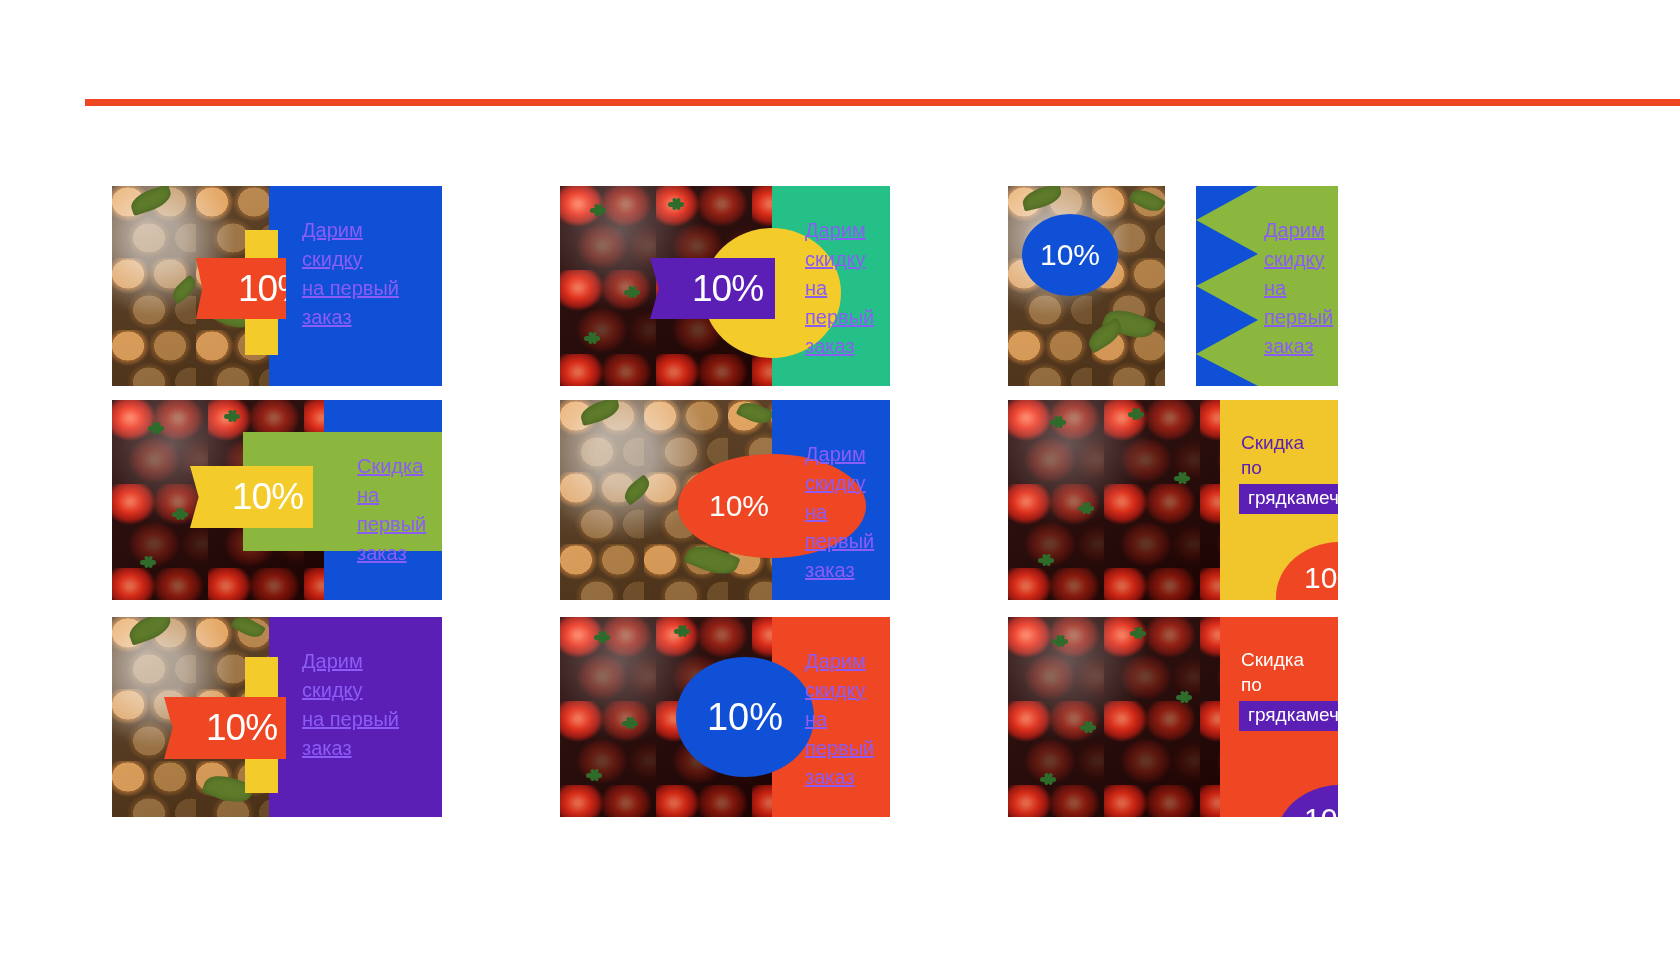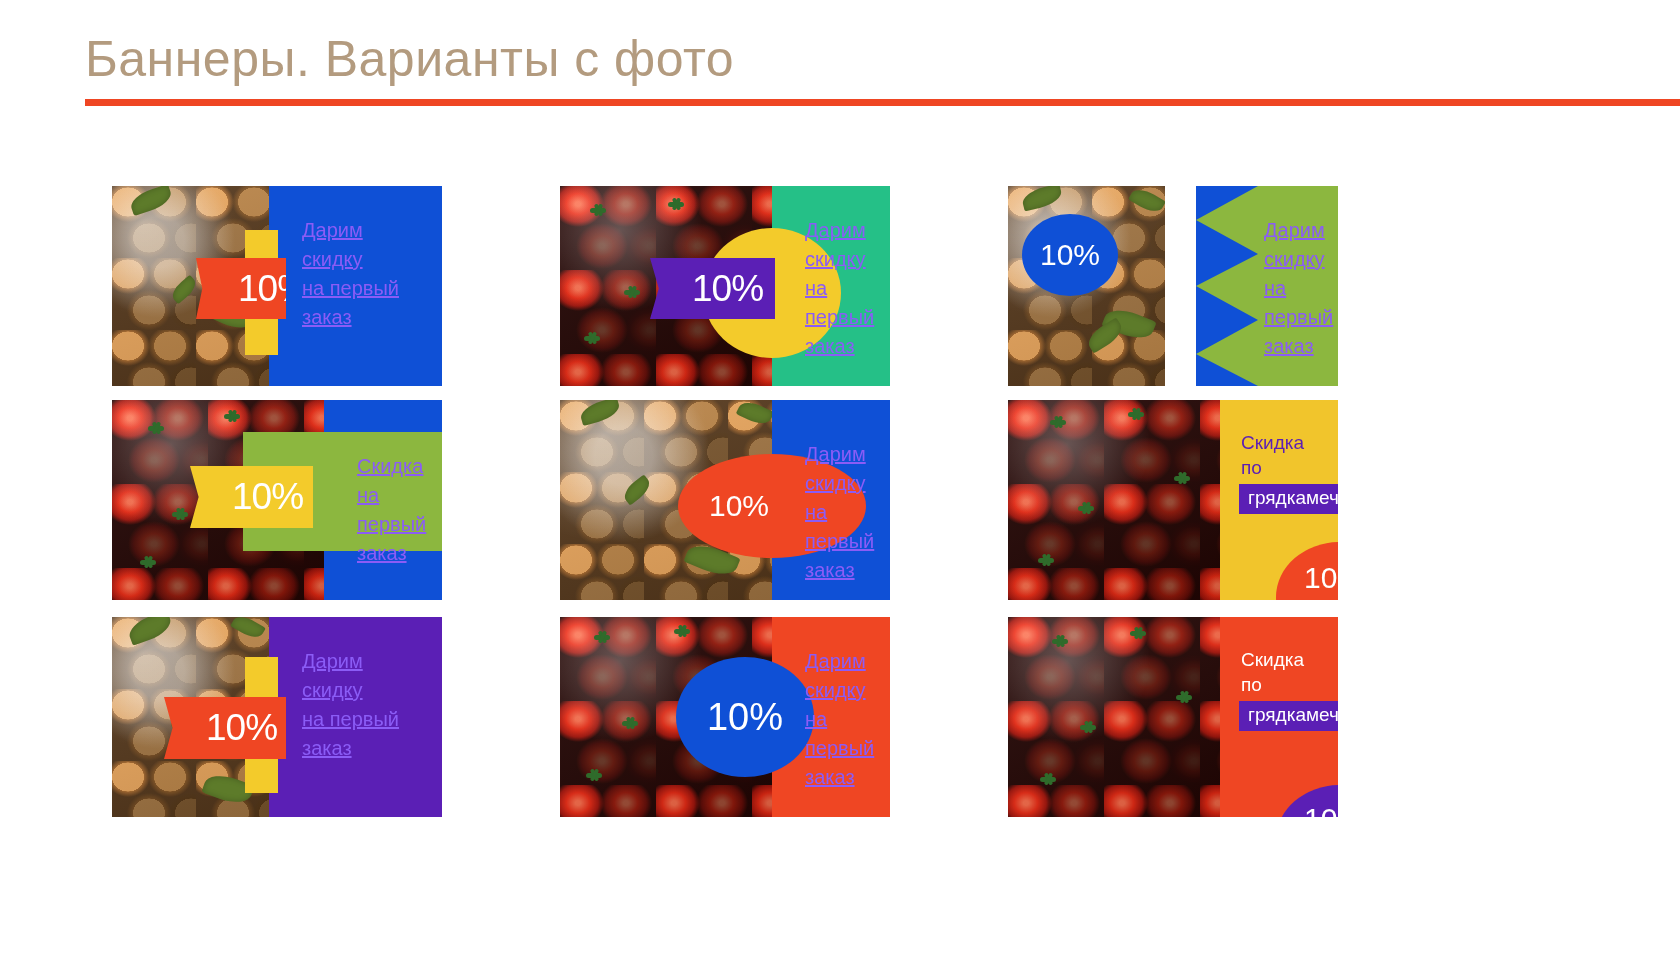--- a/index.html
+++ b/index.html
@@ -108,21 +108,20 @@
   .promo-code{
     position:absolute;padding:3px 9px 5px 9px;background:#5b1fb5;color:#fff;
     font-size:19px;white-space:nowrap;
   }
 </style>
 </head>
 <body>
 
 <div class="page">
 
-  <div class="title">Баннеры. Варианты с фото</div>
   <div class="rule"></div>
 
   <div class="grid">
 
     <div class="banner" id="b1" style="left:0px;top:0px;">
       <div class="panel" style="left:157px;width:173px;background:#0f50d6;"></div>
       <div class="photo">
         <div class="ph-orange"></div>
         <div class="leaf" style="left:18px;top:4px;width:42px;height:20px;transform:rotate(-18deg);"></div>
         <div class="leaf" style="left:96px;top:118px;width:46px;height:22px;transform:rotate(24deg);"></div>

